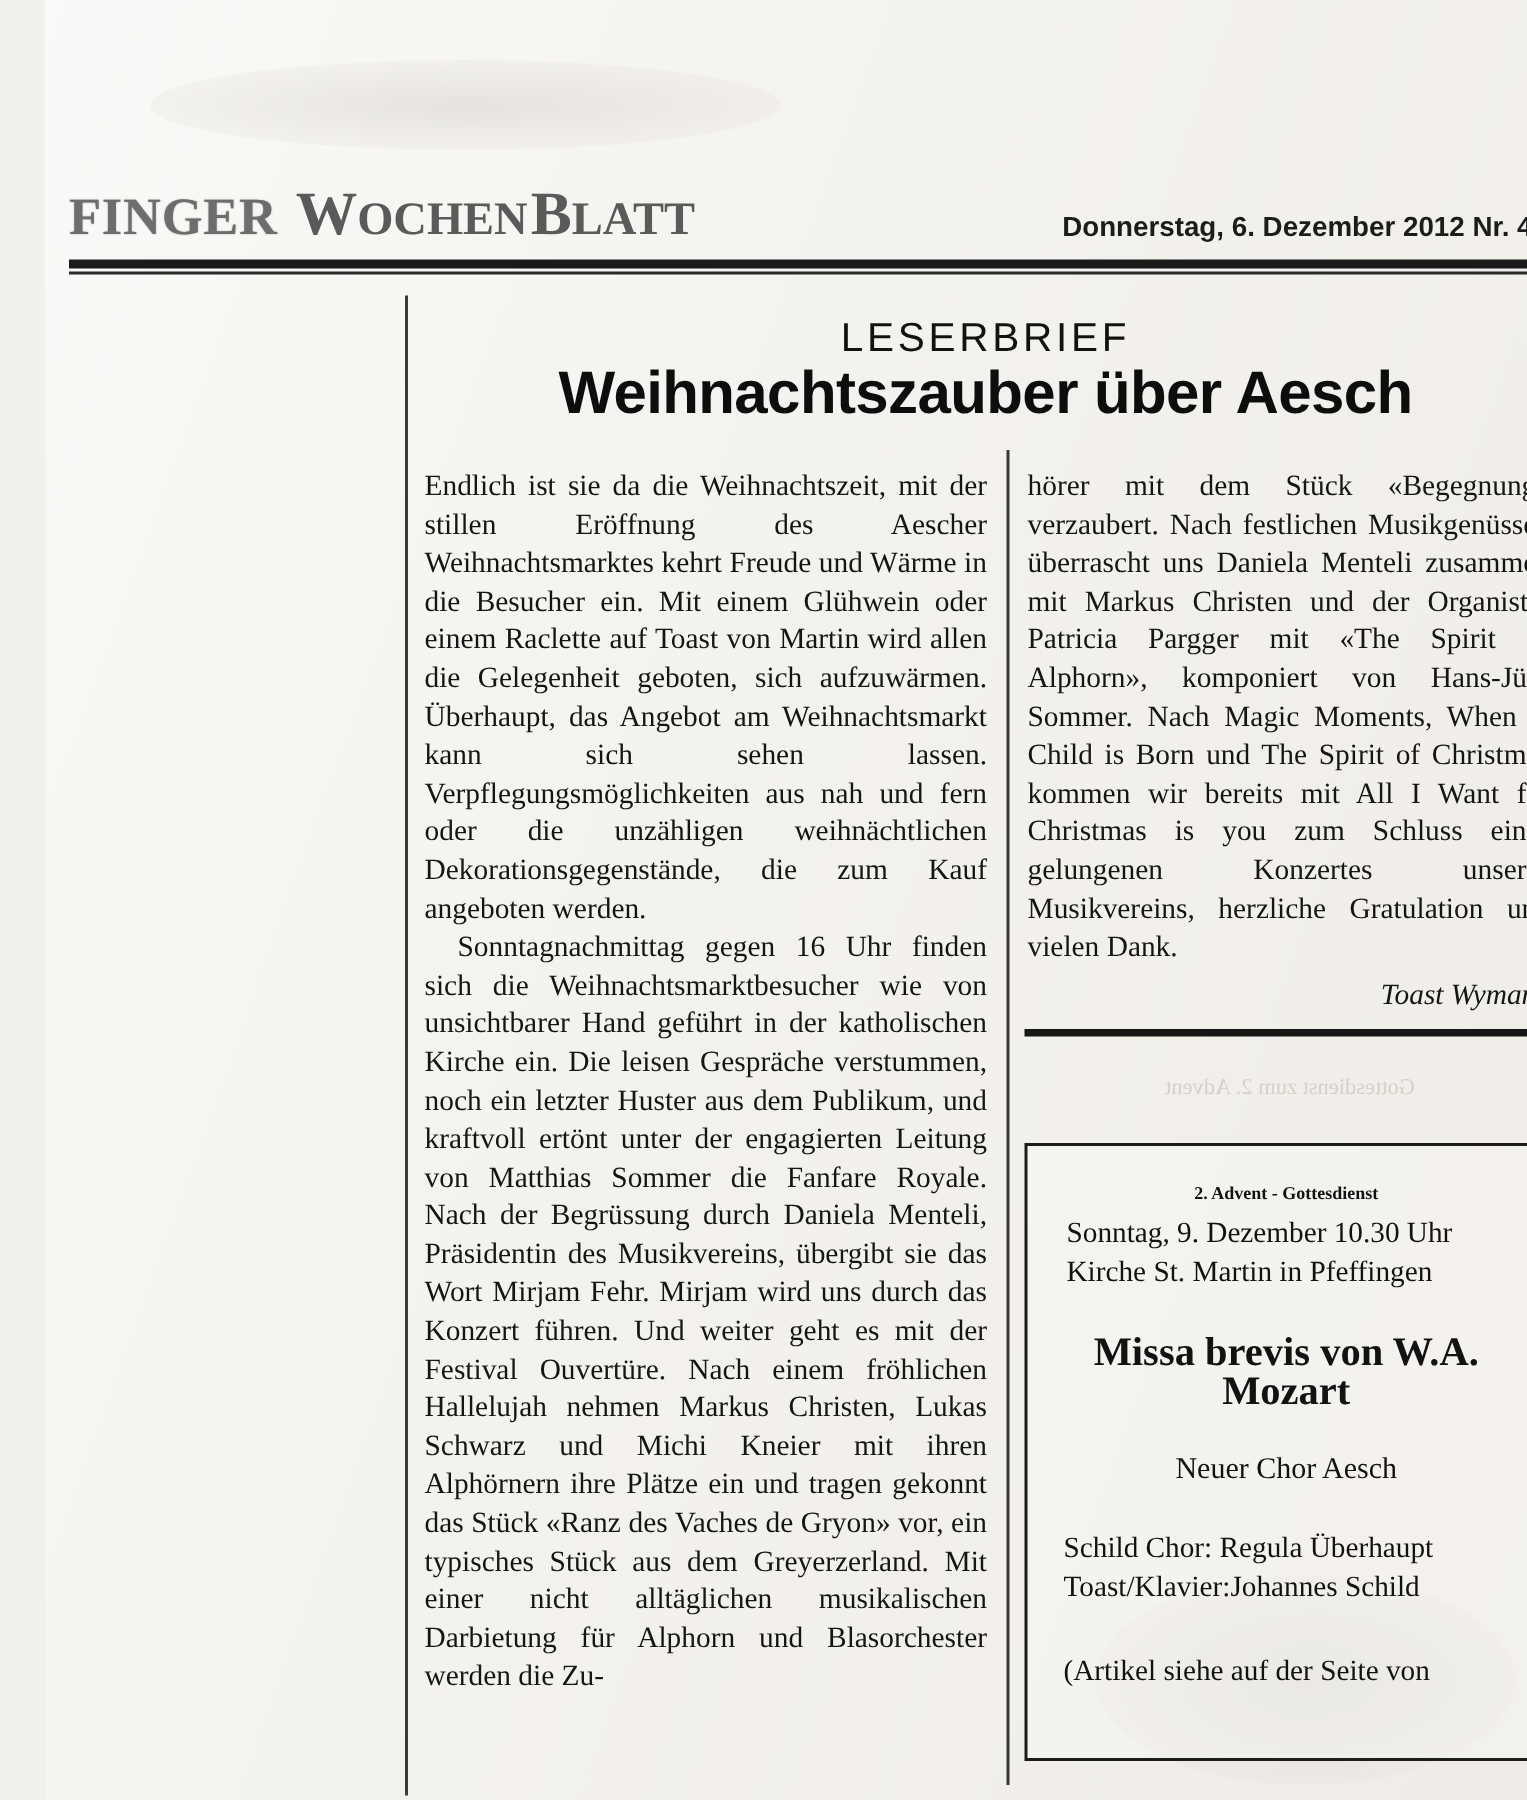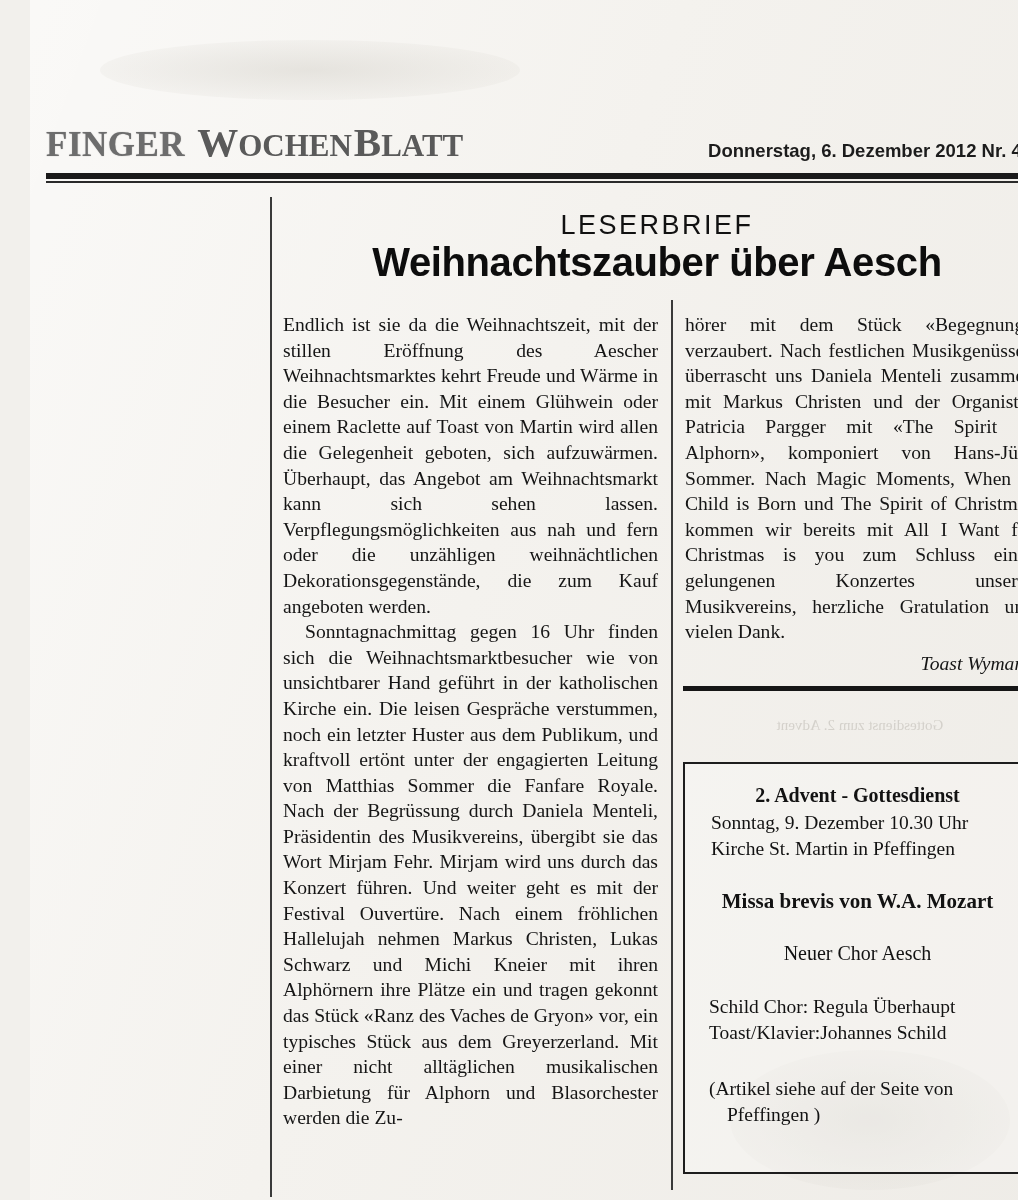--- a/index.html
+++ b/index.html
@@ -183,31 +183,31 @@
     box-sizing: border-box;
     padding: 18px 16px 10px 16px;
     font-family: "Liberation Serif", serif;
     font-size: 19.5px;
     line-height: 26px;
     color: #121212;
   }
   .ad-title {
     text-align: center;
     font-weight: bold;
-    font-size: 20px;
+    font-size: 12px;
     margin-bottom: 2px;
   }
   .ad-sub {
     text-align: left;
     padding-left: 10px;
   }
   .ad-work {
     text-align: center;
     font-weight: bold;
-    font-size: 21px;
+    font-size: 27px;
     margin-top: 26px;
   }
   .ad-choir {
     text-align: center;
     margin-top: 26px;
     font-size: 20px;
   }
   .ad-credits {
     margin-top: 28px;
     padding-left: 8px;
@@ -280,17 +280,16 @@
         <span class="ad-credit-role">Schild Chor:</span>
         <span>&nbsp;<span>Regula Überhaupt</span></span>
       </div>
       <div class="ad-credit-row">
         <span class="ad-credit-role">Toast/Klavier:</span>
         <span><span>Johannes Schild</span></span>
       </div>
     </div>
     <div class="ad-note">
       <span>(Artikel siehe auf der Seite von</span>
-      <span class="ind">Pfeffingen )</span>
     </div>
   </div>
 
 </div>
 
 </body></html>

